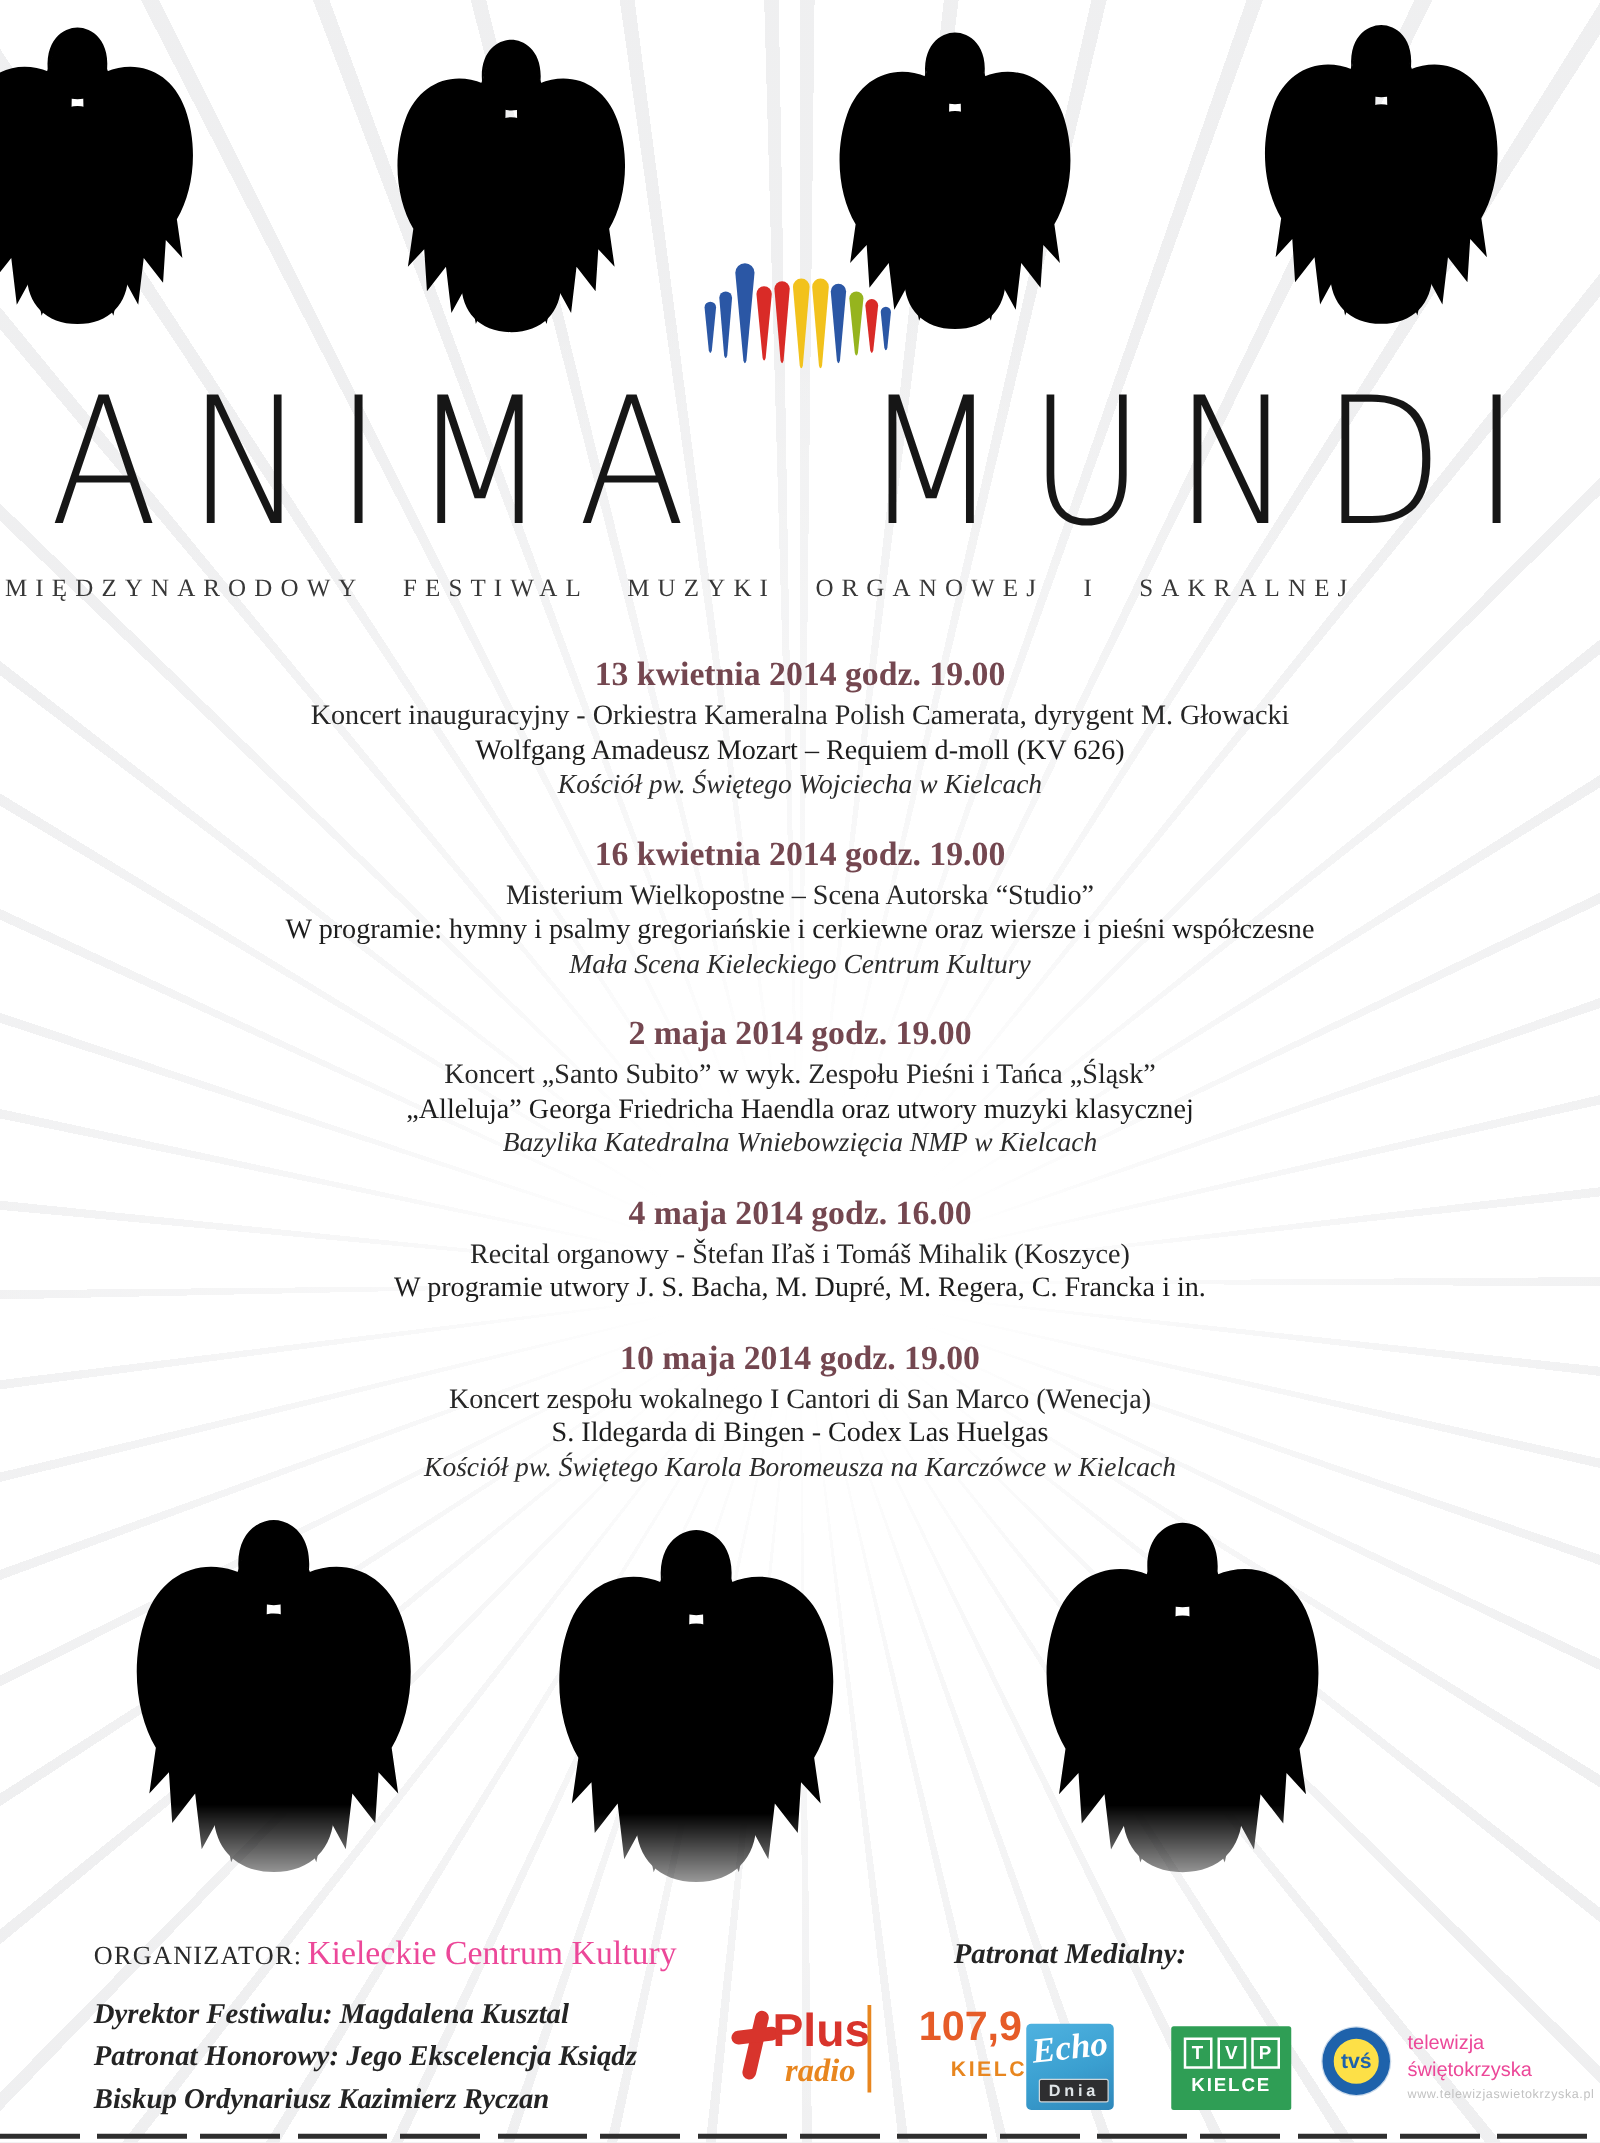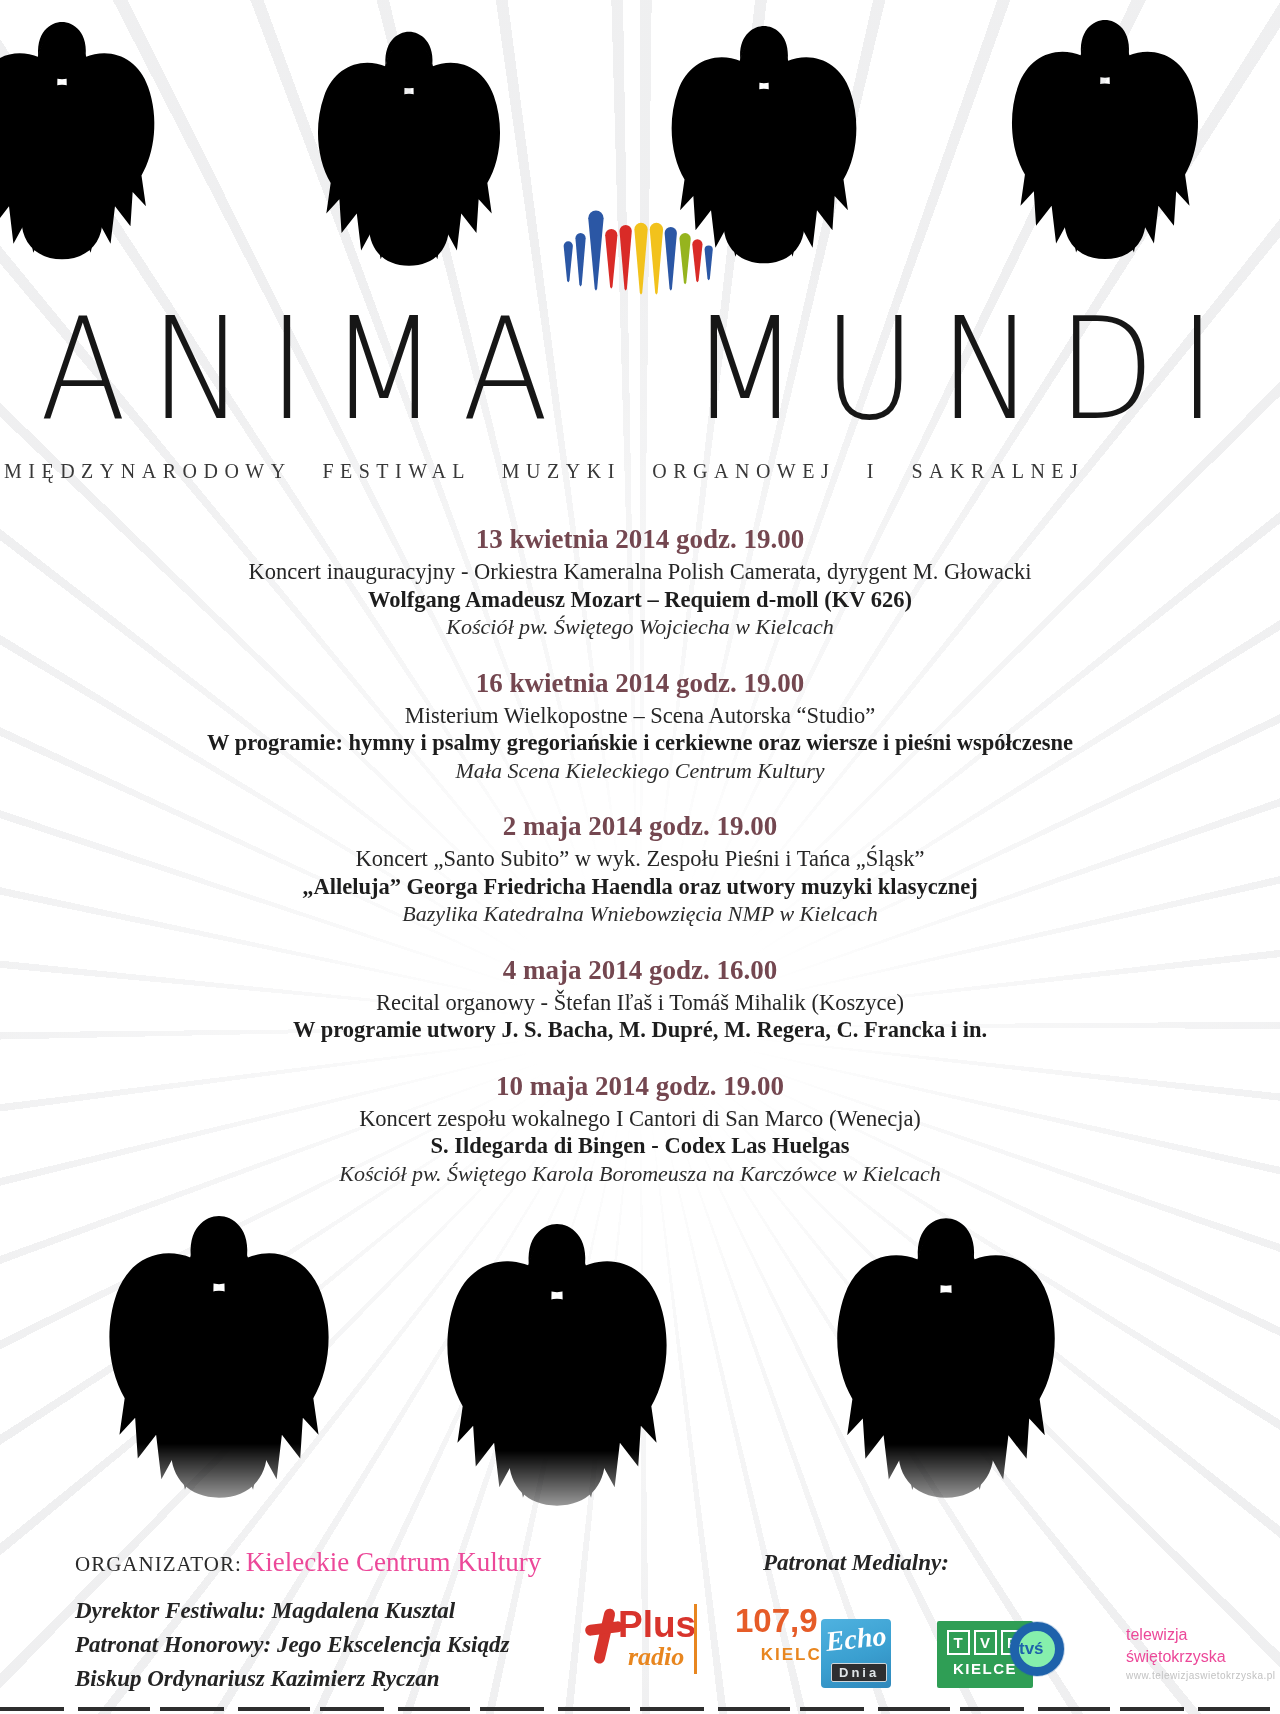--- a/index.html
+++ b/index.html
@@ -60,21 +60,21 @@
   }
 
   
   .events{position:absolute;top:524px;left:0;width:100%;text-align:center;}
   .event{margin:0 0 27px 0;}
   .event .date{
     margin:0 0 3px 0;font-size:27px;line-height:31px;font-weight:bold;
     color:var(--accent,#744750);
   }
   .event p{margin:0;font-size:22.5px;line-height:27.5px;color:#262626;}
-  .event p.b{font-weight:bold;color:#1d1d1d;}
+  .event p.b{font-weight:normal;color:#1d1d1d;}
   .event p.venue{font-style:italic;font-size:22px;color:#2c2c2c;}
 
   
   .footer-left{position:absolute;left:75px;top:1547px;}
   .org-line{white-space:nowrap;}
   .org-label{font-size:21px;letter-spacing:1px;color:#2a2a2a;}
   .org-name{font-size:27px;color:#ec4899;}
   .dir-lines{margin-top:16px;font-size:23px;line-height:34px;font-weight:bold;font-style:italic;color:#242424;}
   .media-label{position:absolute;left:763px;top:1550px;font-size:23px;font-weight:bold;font-style:italic;color:#242424;}
 
@@ -100,22 +100,22 @@
   .echo-sub{position:absolute;left:10px;bottom:6px;background:#2e2e30;border:1px solid #cfd6da;
     color:#dfe4e7;font-family:"Liberation Sans",sans-serif;font-weight:bold;font-size:13px;
     letter-spacing:3px;padding:1px 7px;border-radius:2px;}
   .tvpbox{position:absolute;left:937px;top:1621px;width:96px;height:67px;border-radius:2px;
     background:var(--tvp-green,#2f9e55);text-align:center;}
   .tvp-letters{margin-top:9px;display:flex;justify-content:center;gap:4px;}
   .tvp-letters span{display:inline-block;width:19px;height:21px;line-height:21px;border:2px solid #fff;
     font-family:"Liberation Sans",sans-serif;font-weight:bold;font-size:15px;color:#fff;}
   .tvp-city{margin-top:5px;font-family:"Liberation Sans",sans-serif;font-weight:bold;
     font-size:15px;color:#fff;letter-spacing:1.5px;}
-  .tvscircle{position:absolute;left:1010px;top:1622px;width:36px;height:36px;border-radius:50%;
-    border:9px solid var(--tvs-blue,#1e62ab);background:#86efac;display:flex;align-items:center;
+  .tvscircle{position:absolute;left:1058px;top:1622px;width:36px;height:36px;border-radius:50%;
+    border:9px solid var(--tvs-blue,#1e62ab);background:#fde047;display:flex;align-items:center;justify-content:center;
     box-shadow:0 0 0 1px rgba(30,98,171,0.25);}
   .tvs-abbr{font-family:"Liberation Sans",sans-serif;font-weight:bold;font-size:17px;color:var(--tvs-blue,#1e62ab);}
   .tvstext{position:absolute;left:1126px;top:1624px;font-family:"Liberation Sans",sans-serif;}
   .tvs-l1,.tvs-l2{font-weight:normal;font-size:16px;line-height:22px;color:#ec4899;}
   .tvs-url{margin-top:2px;font-size:10px;color:#c2c2c2;letter-spacing:0.5px;}
 
   .bottom-edge{position:absolute;left:0;bottom:3px;width:100%;height:4px;z-index:3;
     background:repeating-linear-gradient(90deg,#2e2e2e 0 64px,rgba(0,0,0,0) 64px 78px,#2e2e2e 78px 150px,rgba(0,0,0,0) 150px 160px);}
 </style>
 </head>

